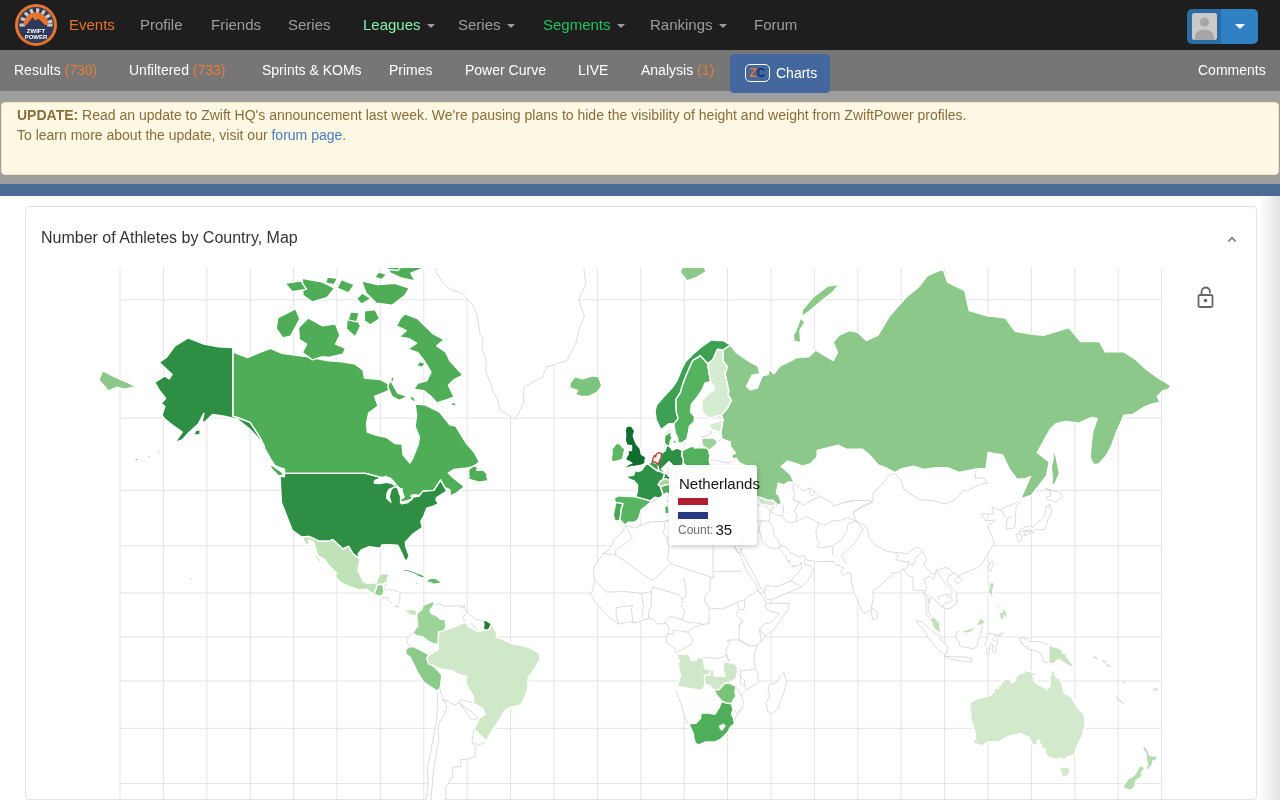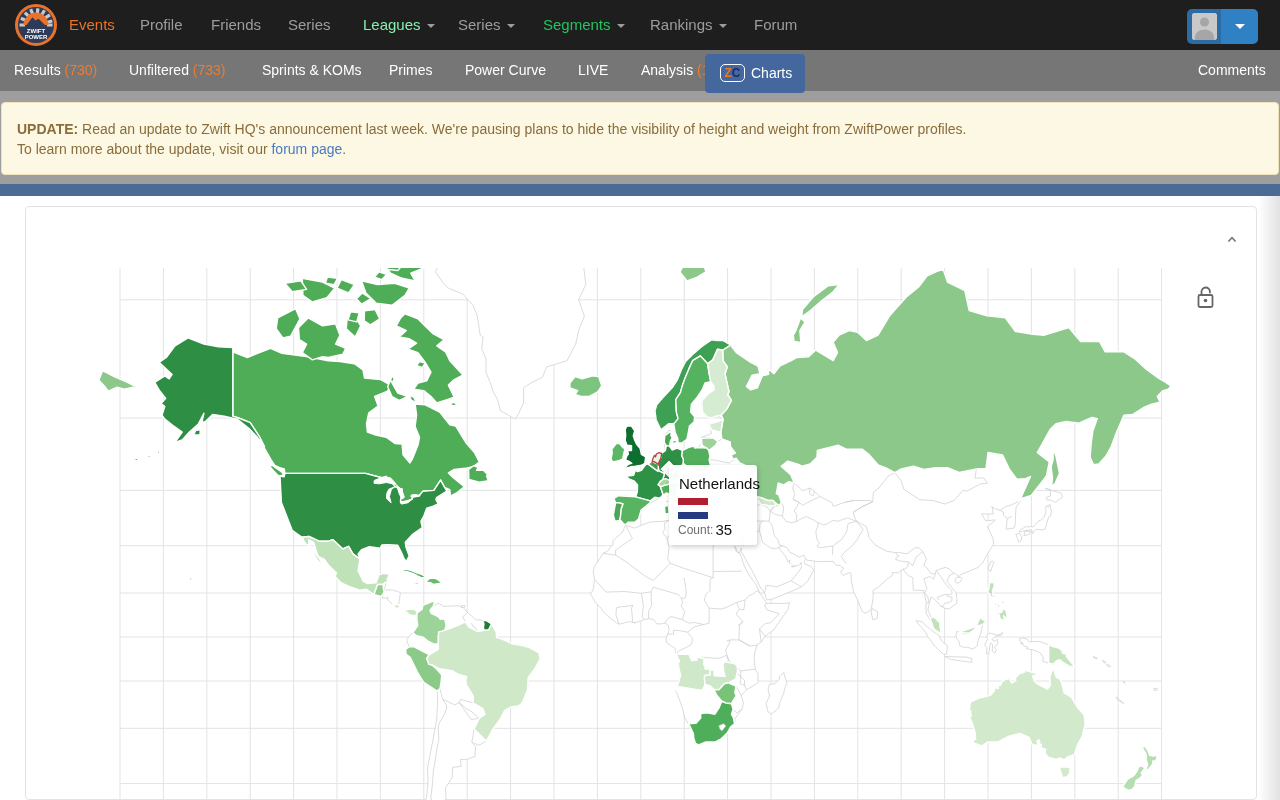--- a/index.html
+++ b/index.html
@@ -4,33 +4,33 @@
 body{font-family:"Liberation Sans",sans-serif;background:#fff;width:1280px;height:800px;overflow:hidden}
 .navbar{position:absolute;left:0;top:0;width:1280px;height:50px;background:#1e1e1e}
 .nav-item{position:absolute;top:0;height:50px;line-height:50px;font-size:15px;color:#9d9d9d}
 .caret{display:inline-block;width:0;height:0;margin-left:6px;vertical-align:middle;border-top:4px dashed #9d9d9d;border-right:4px solid transparent;border-left:4px solid transparent}
 .logo{position:absolute;left:15px;top:4px;width:42px;height:42px;border-radius:50%;background:#2d3a57;border:3px solid #e8742c;overflow:hidden}
 .nav2{position:absolute;left:0;top:50px;width:1280px;height:41px;background:#767676}
 .nav2 .it{position:absolute;top:0;height:39px;line-height:41px;font-size:14px;color:#fff}
 .nav2 .ct{color:#ea7d33}
 .graybg{position:absolute;left:0;top:91px;width:1280px;height:93px;background:#9e9e9e}
 .bluebg{position:absolute;left:0;top:184px;width:1280px;height:12px;background:#4a6b94}
-.alert{position:absolute;left:1px;top:102px;width:1278px;height:73px;background:#fcf8e3;border:1px solid #f0e3bc;border-radius:4px;padding:16px 15px 10px;font-size:14px;line-height:20px;color:#8a6d3b}
+.alert{position:absolute;left:1px;top:102px;width:1278px;height:73px;background:#fcf8e3;border:1px solid #f0e3bc;border-radius:4px;padding:2px 15px 10px;font-size:14px;line-height:20px;color:#8a6d3b}
 .alert a{color:#4a7bc0;text-decoration:none}
 .content{position:absolute;left:0;top:196px;width:1280px;height:604px;background:#fff}
 .rightshade{position:absolute;left:1258px;top:196px;width:22px;height:604px;background:linear-gradient(to right,#ffffff,#e2e2e2)}
 .card{position:absolute;left:25px;top:206px;width:1232px;height:594px;background:#fff;border:1px solid #e3e3e3;border-radius:4px}
 .card h3{position:absolute;left:15px;top:22px;font-size:16px;font-weight:normal;color:#333}
 .chev{position:absolute;right:19px;top:28px;width:10px;height:9px}
 .btn-user{position:absolute;left:1187px;top:9px;width:71px;height:35px;border-radius:5px;overflow:hidden}
 .btn-user .l{position:absolute;left:0;top:0;width:34px;height:35px;background:#2c6ca5}
 .btn-user .r{position:absolute;left:34px;top:0;width:37px;height:35px;background:#3081c4}
 .avatar{position:absolute;left:5px;top:4px;width:25px;height:27px;background:#c9c9c9;border-radius:3px;overflow:hidden}
 .dcaret{position:absolute;left:14px;top:15px;width:0;height:0;border-top:5px solid #fff;border-right:5px solid transparent;border-left:5px solid transparent}
-.chbtn{position:absolute;left:705px;top:4px;width:100px;height:39px;background:#44679e;border-radius:4px}
+.chbtn{position:absolute;left:730px;top:4px;width:100px;height:39px;background:#44679e;border-radius:4px}
 .zc{position:absolute;left:15px;top:10px;width:25px;height:18px;border:1px solid #fff;border-radius:5px;background:#44679e;font-weight:bold;font-size:12px;text-align:center;line-height:16px}
 .zc .z{color:#f47621}.zc .c{color:#1d2d6b}
 .chbtn .t{position:absolute;left:46px;top:0;height:39px;line-height:39px;font-size:14px;color:#fff}
 .tooltip{position:absolute;left:669px;top:465px;width:88px;height:80px;background:rgba(255,255,255,.97);border-radius:3px;box-shadow:1px 2px 5px rgba(0,0,0,.2)}
 .tooltip .name{position:absolute;left:10px;top:10px;font-size:15px;color:#111}
 .tooltip .flag{position:absolute;left:9px;top:33px;width:30px;height:21px}
 .tooltip .cl{position:absolute;left:9px;top:58px;font-size:12px;color:#6e6e6e}
 .tooltip .cv{position:absolute;left:46.5px;top:56px;font-size:15px;color:#111}
 </style></head><body>
 <div class="graybg"></div>
@@ -92,20 +92,21 @@
 <div class="it" style="left:1198px">Comments</div>
 
 <div class="chbtn">
       <div class="zc"><span class="z">Z</span><span class="c">C</span></div>
       <div class="t">Charts</div>
     </div>
 </div>
 <div class="alert"><b>UPDATE:</b> Read an update to Zwift HQ's announcement last week. We're pausing plans to hide the visibility of height and weight from ZwiftPower profiles.<br>To learn more about the update, visit our <a href="#">forum page</a>.</div>
 <div class="rightshade"></div>
 <div class="card">
+<h3>Number of Athletes by Country, Map</h3>
 <svg class="chev" viewBox="0 0 10 10">
       <path d="M1 7.2 L5 3 L9 7.2" fill="none" stroke="#757575" stroke-width="1.8"></path>
     </svg>
 </div>
 <svg id="map" width="1280" height="594" viewBox="0 206 1280 594" style="position:absolute;left:0;top:206px">
     <defs>
       <clipPath id="cp">
         <rect x="40" y="268" width="1204" height="532"></rect>
       </clipPath>
     </defs>

